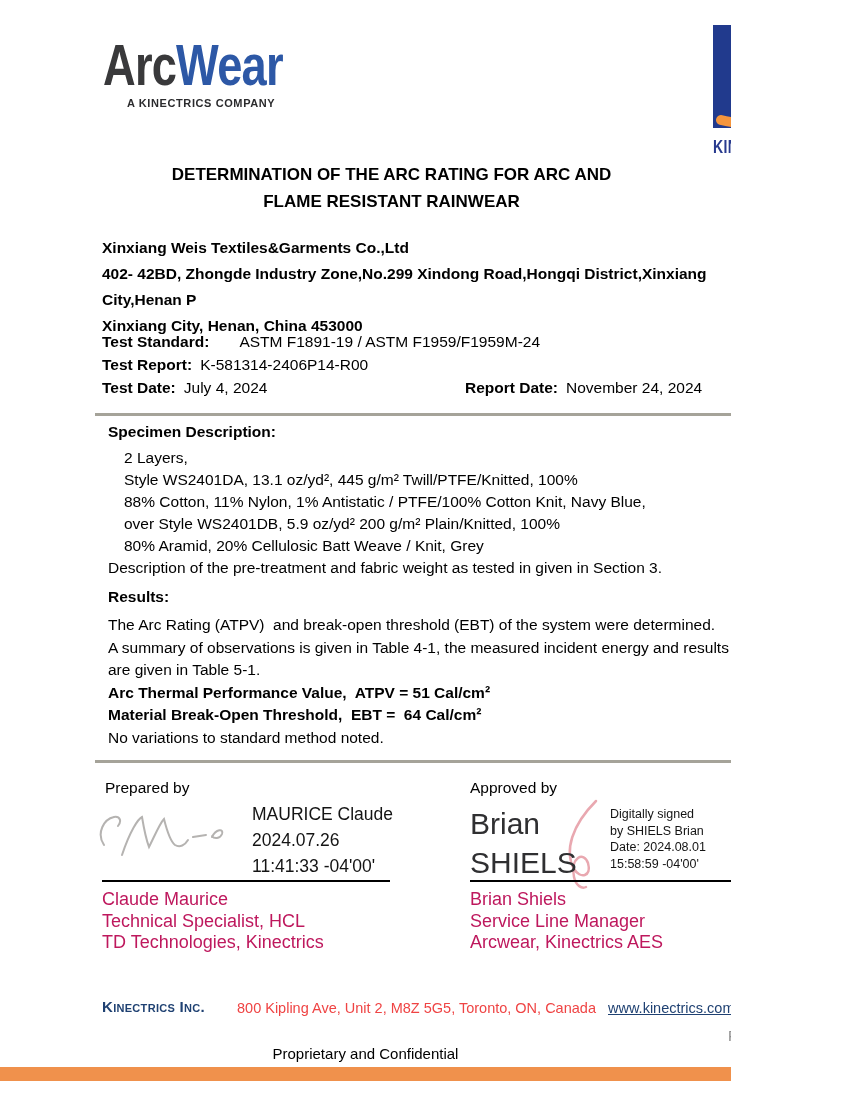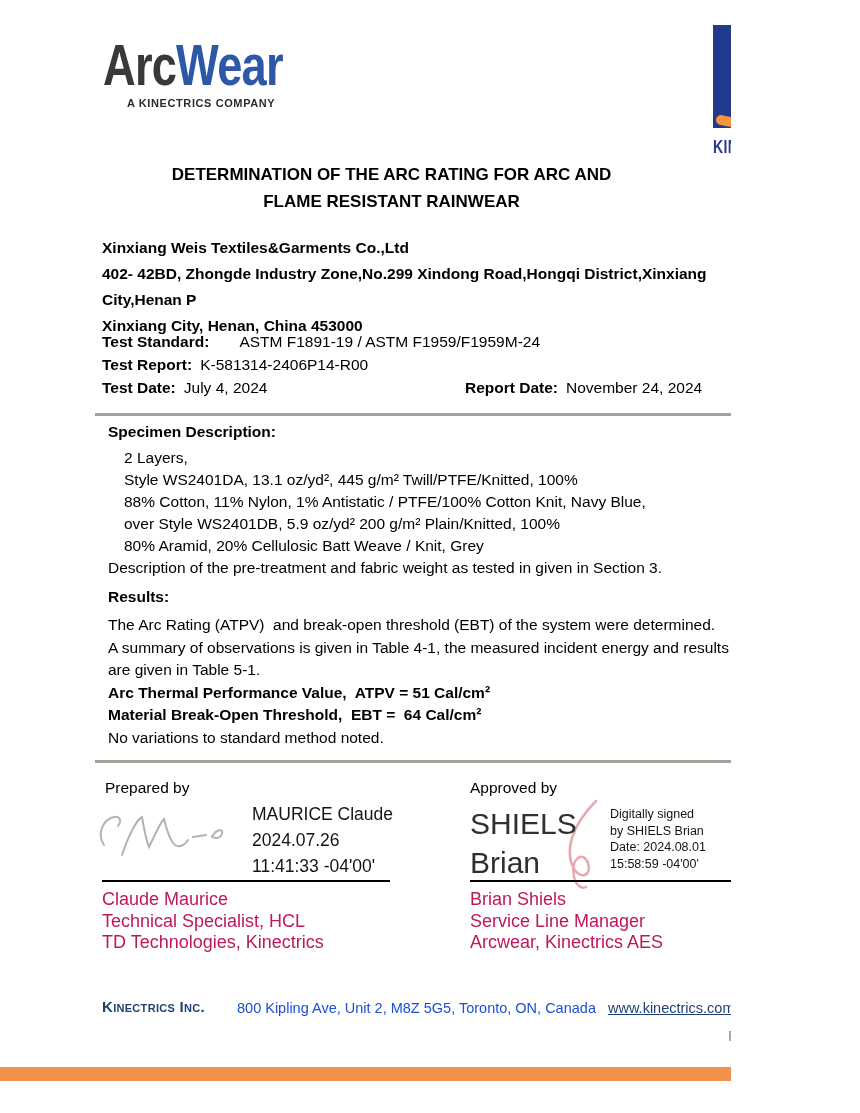--- a/index.html
+++ b/index.html
@@ -43,21 +43,21 @@
   .stamp-left{left:252px;top:801px;font-size:17.5px;line-height:26px;color:#141414;}
   .stamp-right-name{left:470px;top:804px;font-size:30px;line-height:39px;color:#2f2f31;}
   .stamp-right-note{left:610px;top:806px;font-size:12.5px;line-height:16.5px;color:#141414;}
   .sig-line{height:2px;background:#000;}
   .sig-names{font-size:18px;line-height:21.5px;color:#be185d;}
 
   
   .footer-row{left:102px;top:998px;width:665px;height:22px;}
   .f-company{position:absolute;left:0;top:0;font-weight:bold;font-size:15px;
              font-variant:small-caps;color:#1f4172;letter-spacing:0.3px;}
-  .f-address{position:absolute;left:135px;top:2px;font-size:14.5px;color:#1d4ed8;}
+  .f-address{position:absolute;left:135px;top:2px;font-size:14.5px;color:#ef4444;}
   .f-link{position:absolute;left:506px;top:2px;font-size:14.5px;color:#1f4172;
           text-decoration:underline;cursor:pointer;}
   .page-info{left:560px;top:1027px;width:252px;text-align:right;font-size:15px;color:#8c8c8c;}
   .confidential{left:0;right:0;top:1045px;text-align:center;font-size:15px;color:#000;}
   .orange-bar{left:0;top:1067px;width:860px;height:14px;background:#f0914c;}
 </style>
 </head>
 <body>
 
 <div class="page">
@@ -147,22 +147,22 @@
     <div>MAURICE Claude</div>
     <div>2024.07.26</div>
     <div>11:41:33 -04'00'</div>
   </div>
 
   <svg class="abs" style="left:552px;top:799px;" width="60" height="92" viewBox="0 0 60 92">
     <path d="M44 2 C 20 26 12 52 22 70 C 28 80 40 78 36 64 C 32 52 18 58 22 78 C 24 87 30 90 34 88" stroke="#e9a8b0" stroke-width="2.5" fill="none" stroke-linecap="round"></path>
   </svg>
 
   <div class="abs stamp-right-name">
+    <div>Brian</div>
     <div>SHIELS</div>
-    <div>Brian</div>
   </div>
   <div class="abs stamp-right-note">
     <div>Digitally signed</div>
     <div>by SHIELS Brian</div>
     <div>Date: 2024.08.01</div>
     <div>15:58:59 -04'00'</div>
   </div>
 
   <div class="abs sig-line" style="left:102px;top:880px;width:288px;"></div>
   <div class="abs sig-line" style="left:470px;top:880px;width:290px;"></div>
@@ -177,15 +177,16 @@
     <div>Service Line Manager</div>
     <div>Arcwear, Kinectrics AES</div>
   </div>
 
   <div class="abs footer-row">
     <span class="f-company">Kinectrics Inc.</span>
     <span class="f-address">800 Kipling Ave, Unit 2, M8Z 5G5, Toronto, ON, Canada</span>
     <span class="f-link">www.kinectrics.com</span>
   </div>
   <div class="abs page-info">Page 1 of 11</div>
+  <div class="abs confidential">Proprietary and Confidential</div>
   <div class="abs orange-bar"></div>
 
 </div>
 
 </body></html>

